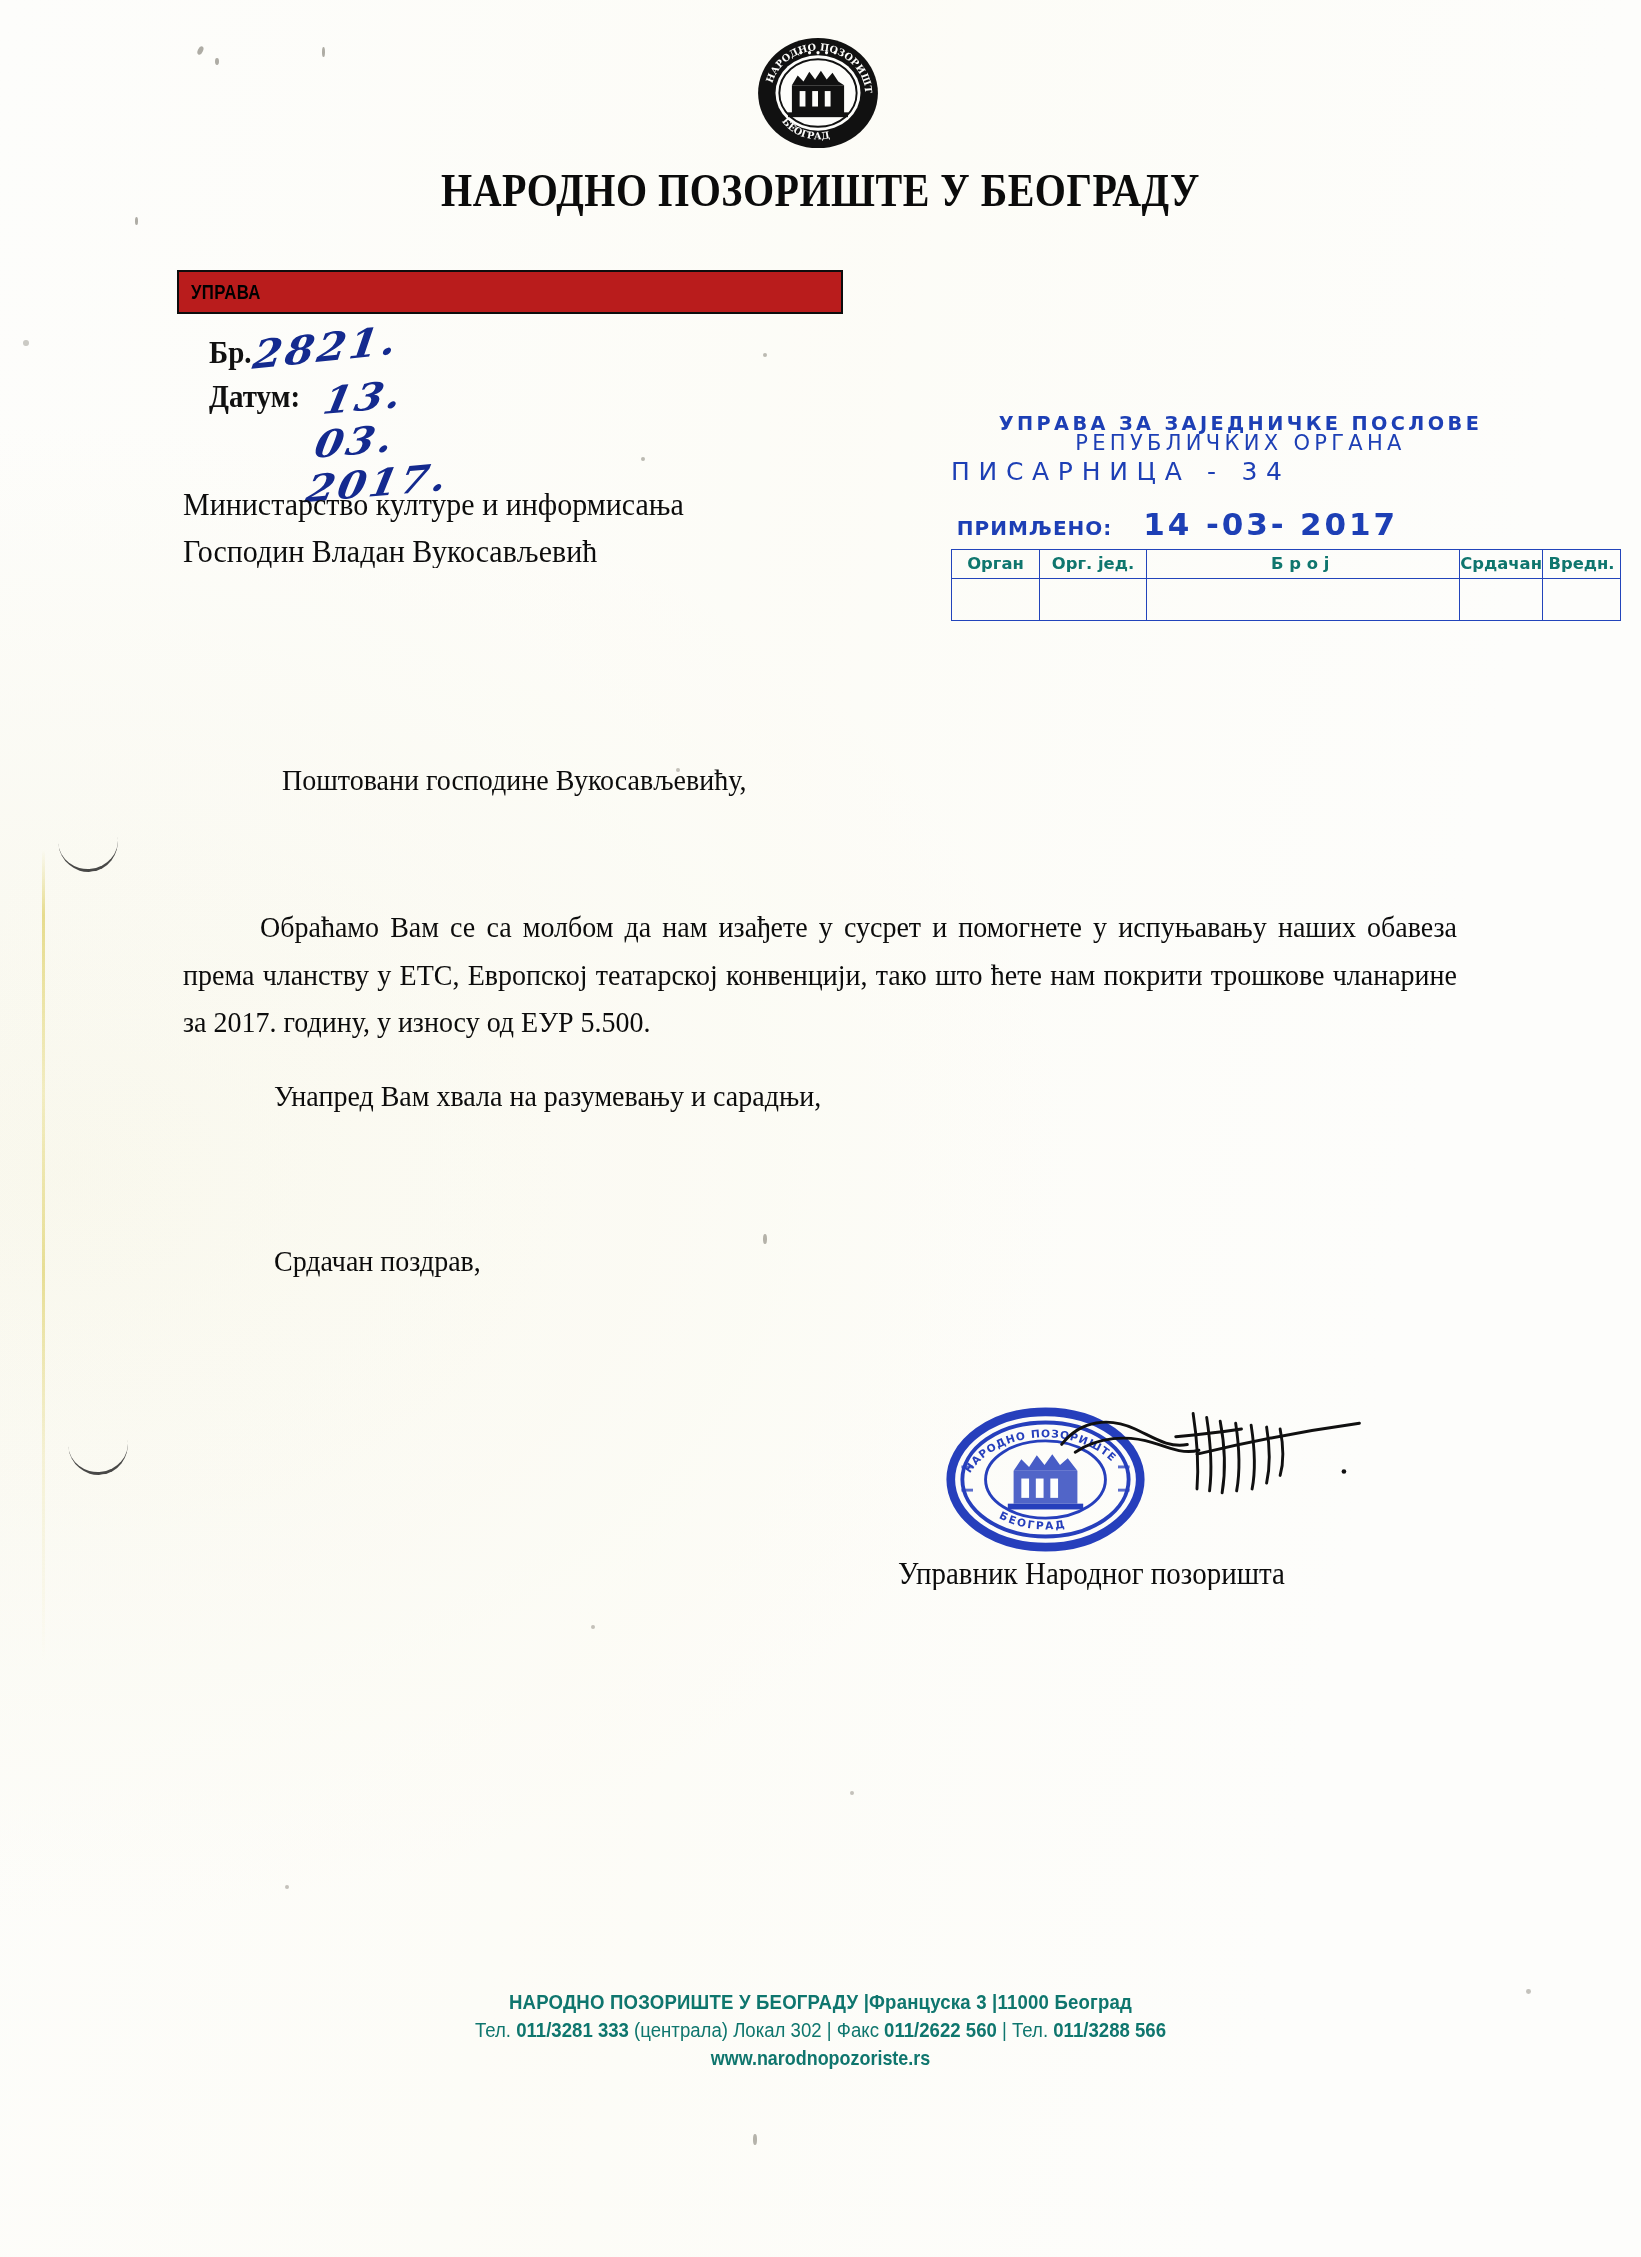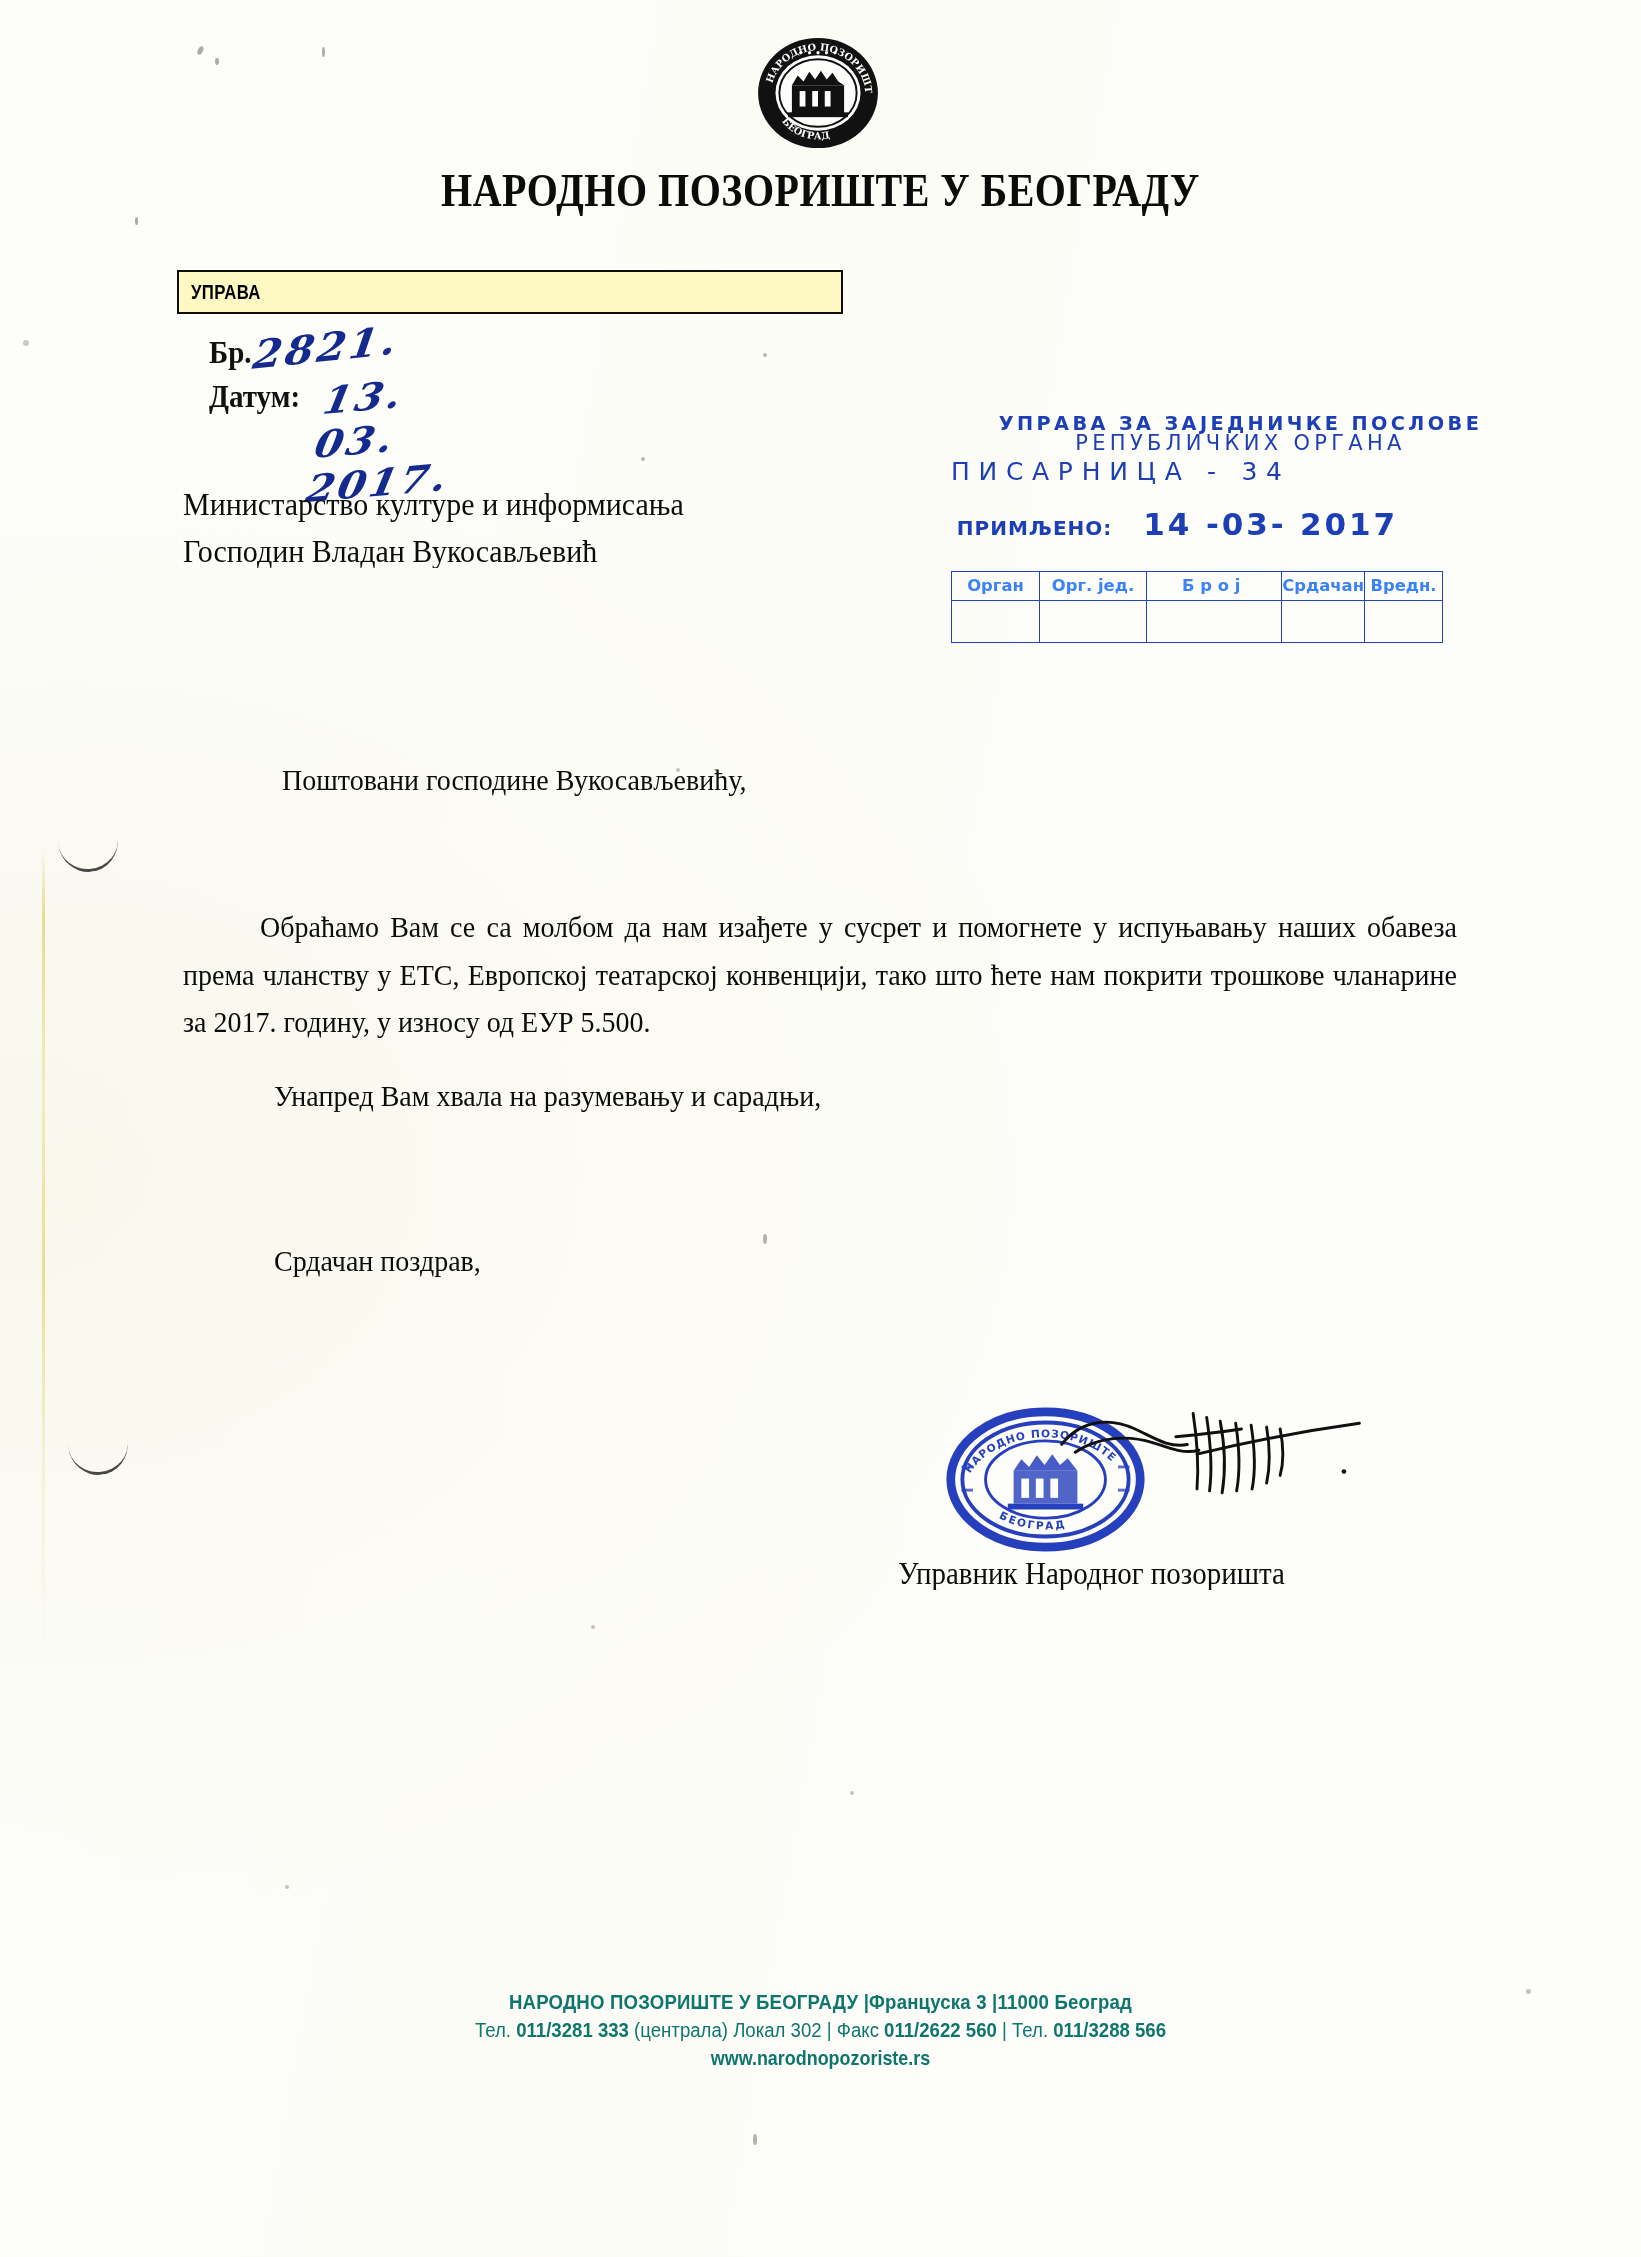--- a/index.html
+++ b/index.html
@@ -92,21 +92,21 @@
     width: 1350px;
     height: 44px;
     display: flex;
     gap: 3.9px;
   }
   .hdr-cell {
     border: 2.4px solid #0d0d0d;
     box-sizing: border-box;
     display: flex;
     align-items: center;
-    background: #fef9c3;
+    background: #b91c1c;
   }
   .hdr-left {
     width: 666px;
     padding-left: 11.6px;
   }
   .hdr-right {
     flex: 1;
     justify-content: flex-end;
     padding-right: 15.4px;
   }
@@ -223,24 +223,24 @@
     font-size: 20px;
     letter-spacing: 1px;
   }
   .rs-recv-date {
     font-weight: 700;
     font-size: 31px;
     letter-spacing: 2.9px;
     margin-left: 31px;
   }
   .rs-table {
-    margin-top: 29px;
-    width: 492px;
+    margin-top: 7px;
+    width: 670px;
     border-collapse: collapse;
-    color: #3b82f6;
+    color: #0f766e;
   }
   .rs-table td {
     border: 1.9px solid #2244bb;
     font-family: "DejaVu Sans", sans-serif;
     font-weight: 700;
     text-align: center;
     padding: 1.9px 0;
   }
   .rs-table tr.head td { height: 25px; font-size: 16.4px; }
   .rs-table tr.body td { height: 37px; }

